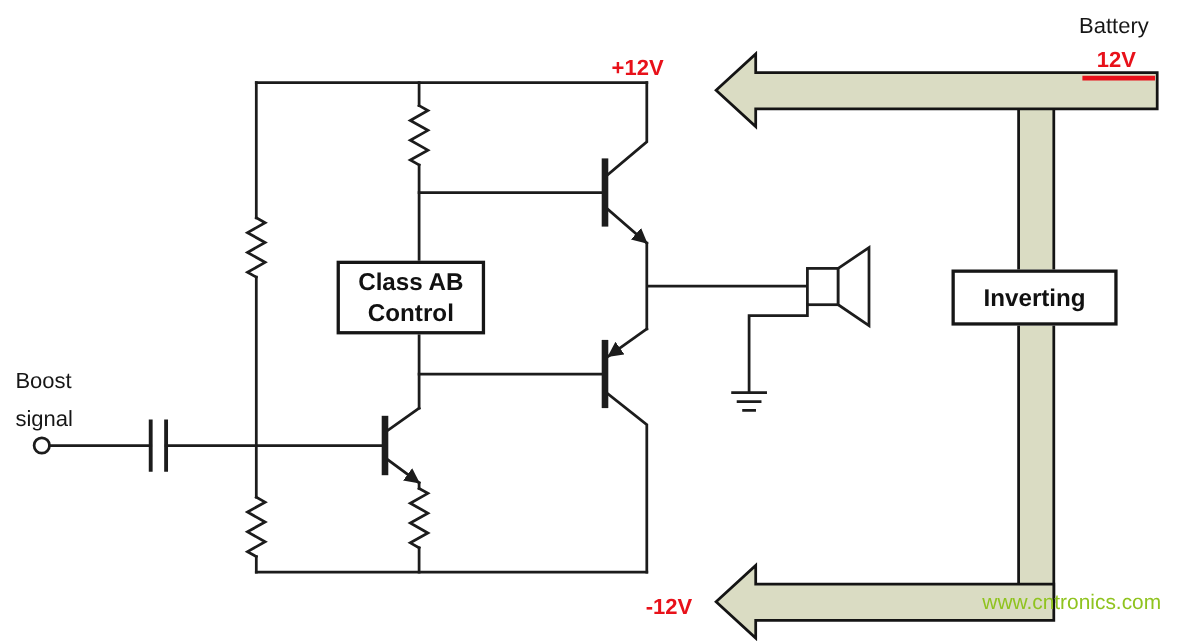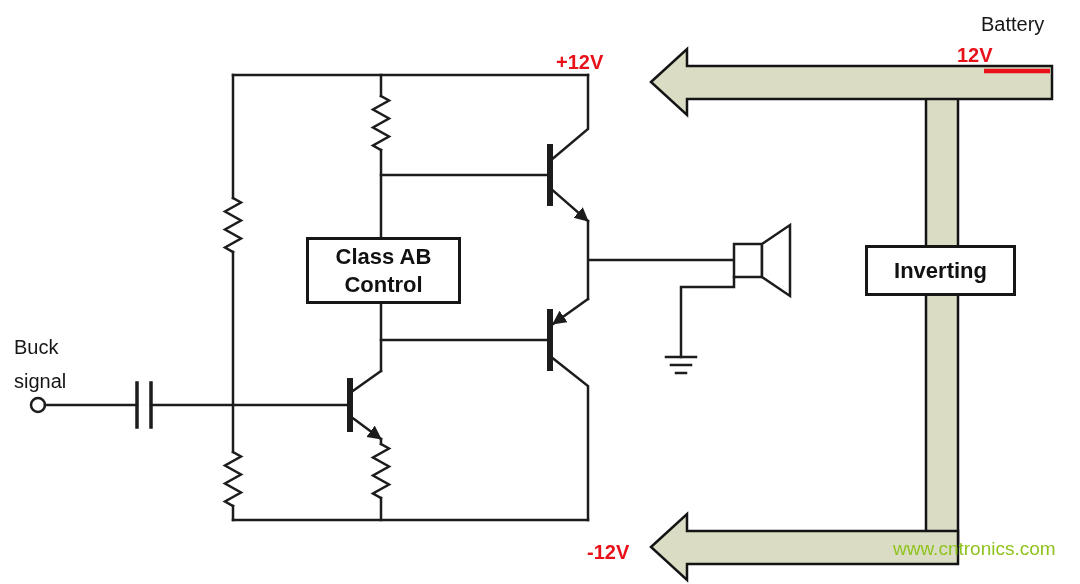--- a/index.html
+++ b/index.html
@@ -77,36 +77,36 @@
 
     <g>
       <path class="wire" d="M588,221 V299 M588,260 H734"></path>
       <rect class="comp" x="734" y="244" width="28" height="33"></rect>
       <polygon class="comp" points="762,244 790,225 790,296 762,277"></polygon>
       <path class="wire" d="M734,277 V287 H681 V357"></path>
       <path class="wire" d="M666,357 H696 M671,365 H691 M676,373 H686"></path>
     </g>
   </svg>
 
-  <div class="block" style="left:306px; top:237px; width:155px; height:67px;">
+  <div class="block" style="left:306px; top:237px; width:135px; height:67px;">
     <div>Class AB</div>
     <div>Control</div>
   </div>
 
   <div class="block" style="left:865px; top:245px; width:151px; height:51px;">
     <div>Inverting</div>
   </div>
 
   <div class="lbl" style="left:14px; top:330px;">
-    <div>Buck</div>
+    <div>Boost</div>
     <div>signal</div>
   </div>
 
   <div class="lbl red" style="left:556px; top:45px;">+12V</div>
 
   <div class="lbl red" style="left:587px; top:535px;">-12V</div>
 
   <div class="lbl" style="left:981px; top:7px;">Battery</div>
 
-  <div class="lbl red" style="left:957px; top:38px;">12V</div>
+  <div class="lbl red" style="left:997px; top:38px;">12V</div>
 
   <div class="watermark" style="left:893px; top:538px;">www.cntronics.com</div>
 </div>
 
 </body></html>

